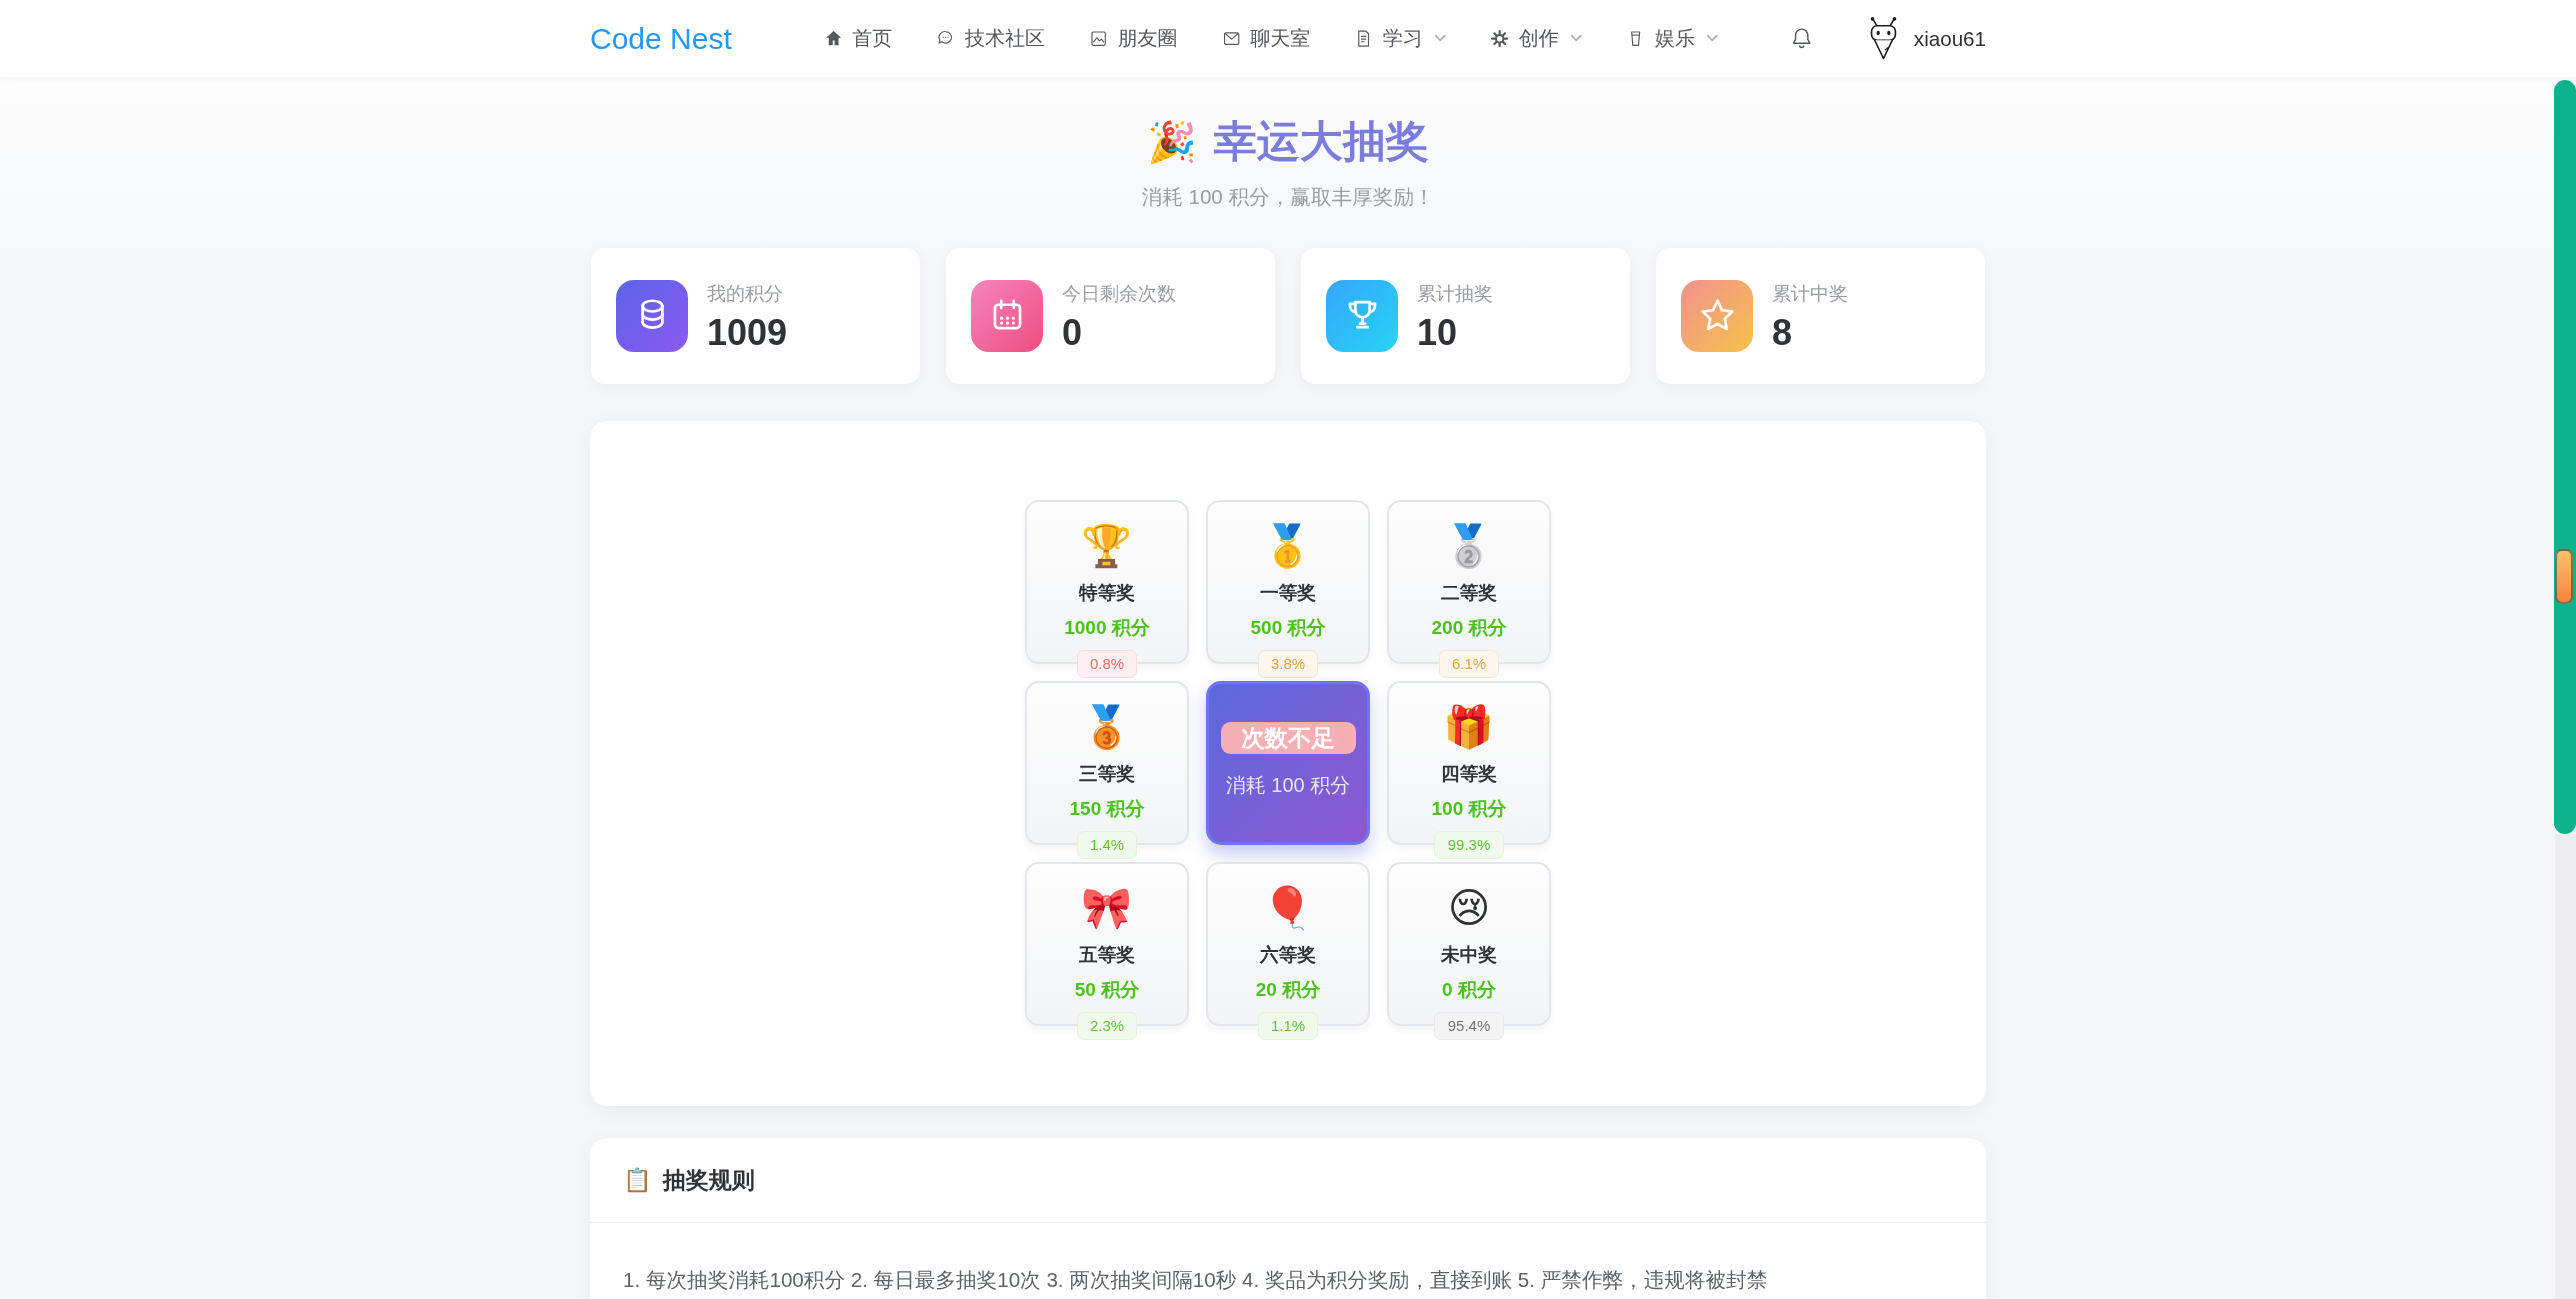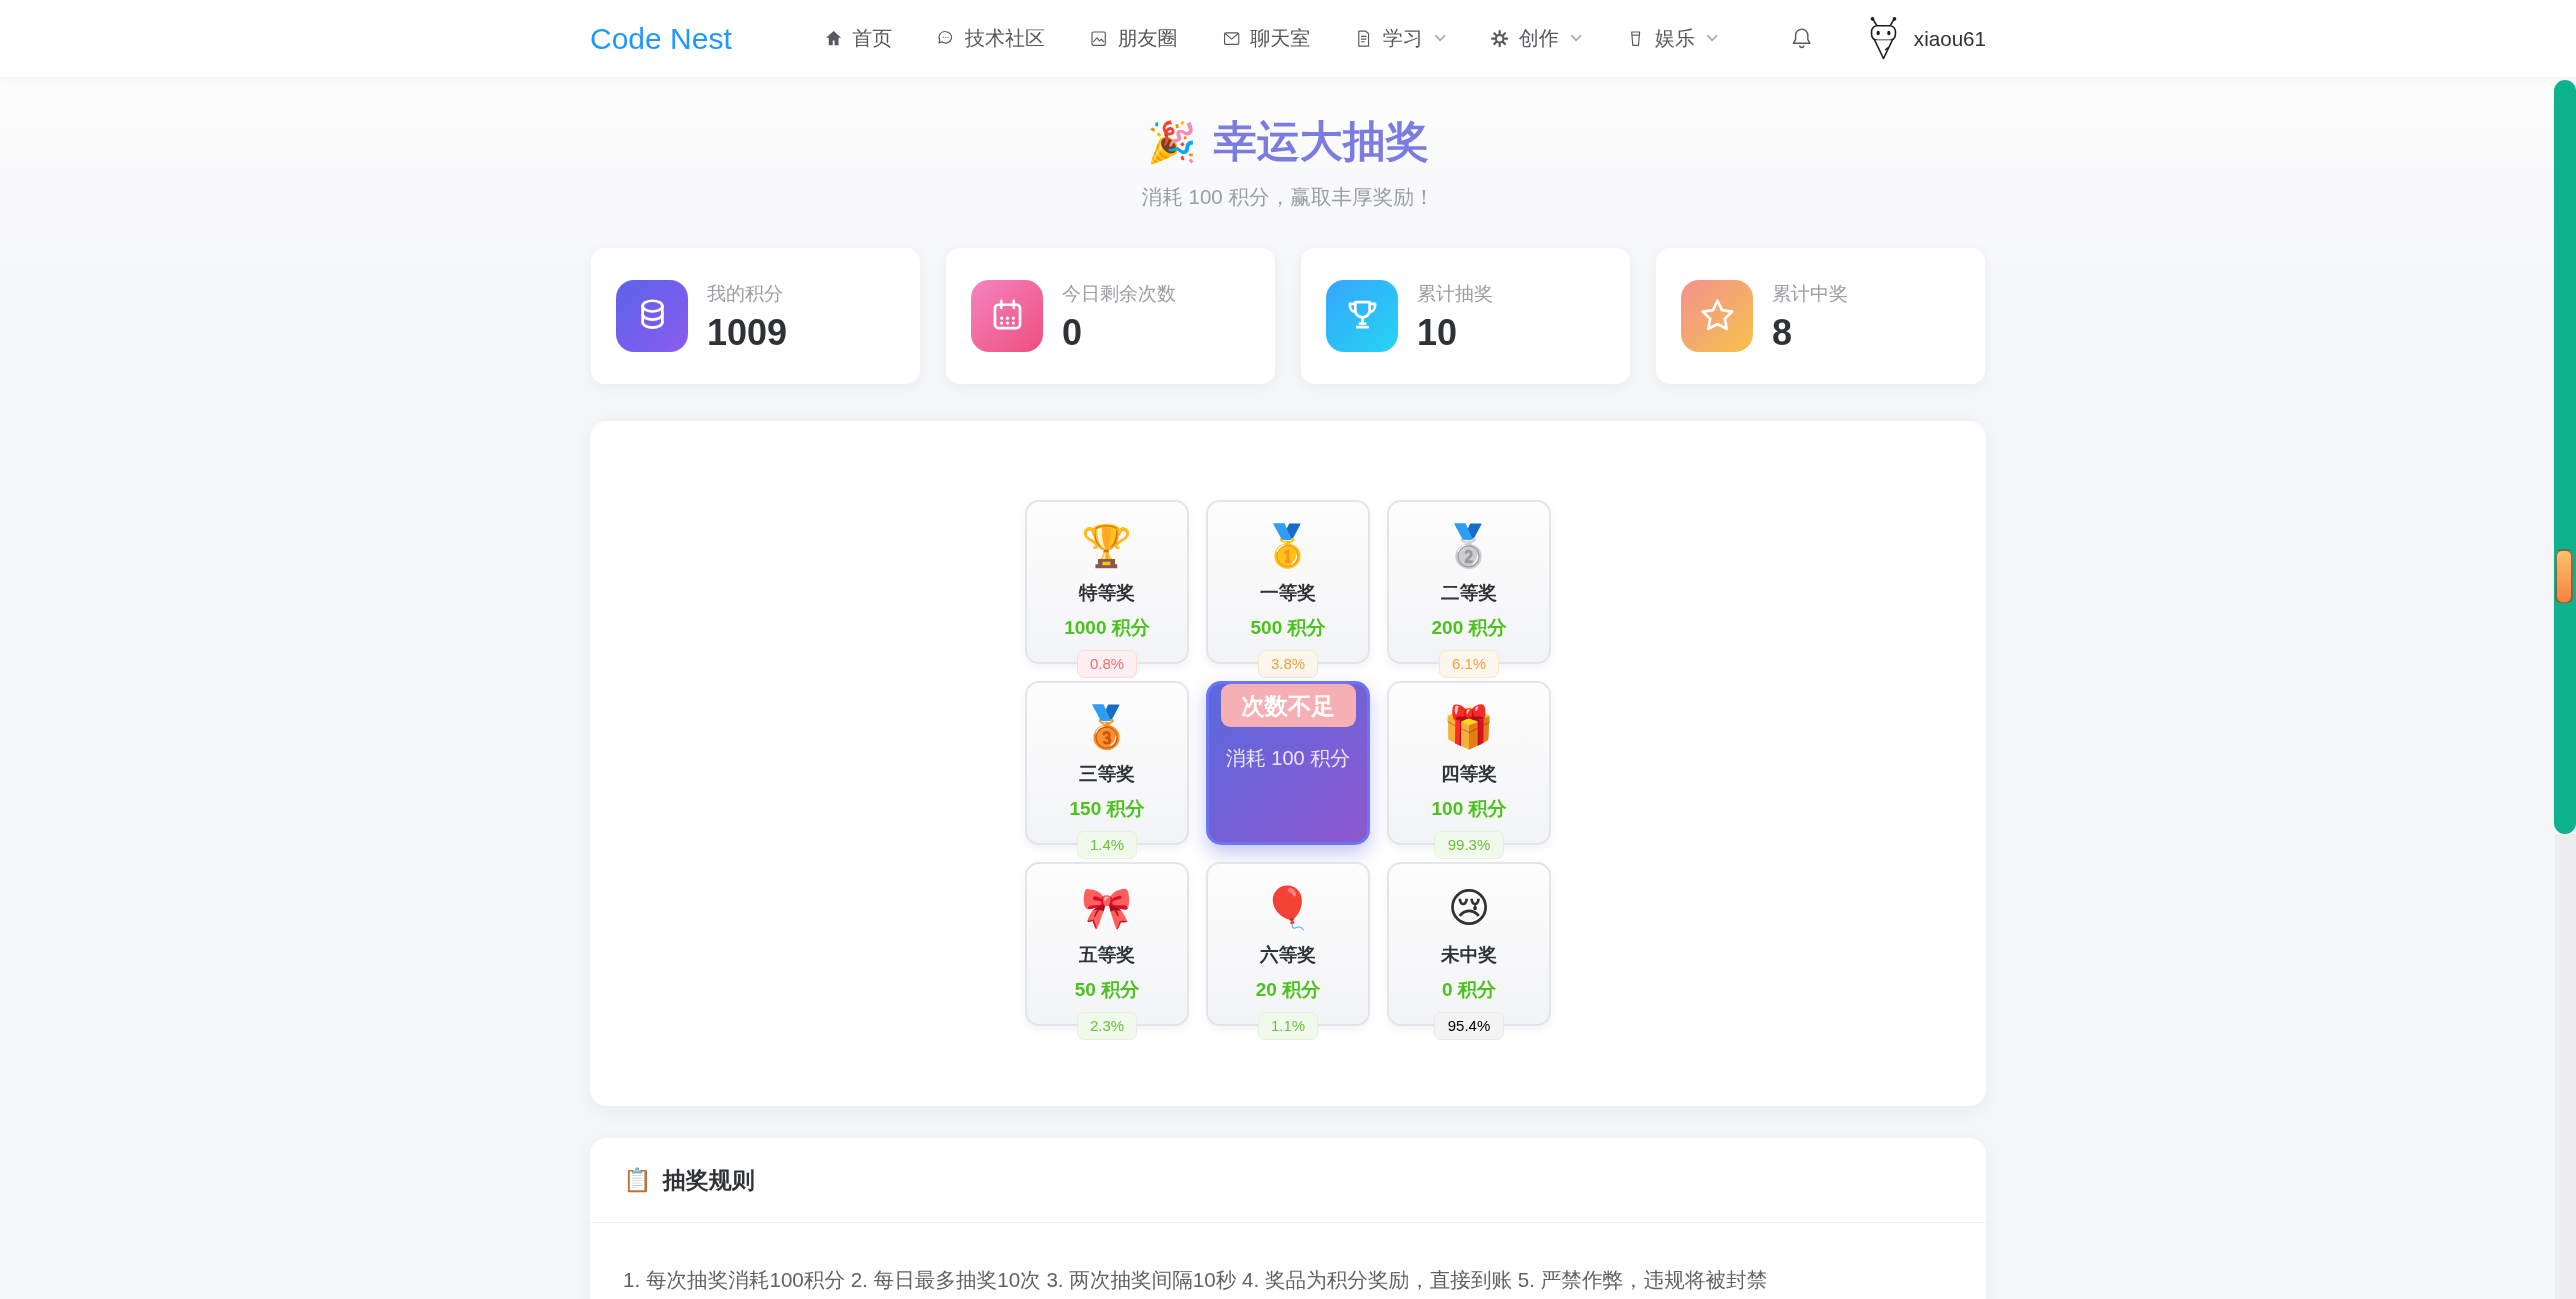--- a/index.html
+++ b/index.html
@@ -57,27 +57,27 @@
     background:linear-gradient(180deg,#fdfdfd 0%,#f3f4f6 100%);
     box-shadow:0 3.4px 8.3px rgba(0,0,0,.05);
     display:flex; flex-direction:column; align-items:center; text-align:center; }
   .cell-emoji { margin-top:19px; height:50px; font-size:41px; line-height:50px; }
   .cell-name { font-size:18.6px; font-weight:700; color:#2f3237; margin-top:8.3px; }
   .cell-points { font-size:19px; font-weight:700; color:#4cc21e; margin-top:9px; }
   .badge { margin-top:9px; font-size:15px; line-height:1; padding:5.5px 12.4px; border-radius:6.9px; }
   .badge.danger  { color:#f56c6c; background:#fef0f0; border:0.7px solid #fbdbdb; }
   .badge.warning { color:#e6a23c; background:#fdf6ec; border:0.7px solid #f7e8cf; }
   .badge.success { color:#67c23a; background:#f0f9eb; border:0.7px solid #e3f3d8;text-align:center; }
-  .badge.info    { color:#000000; background:#f4f4f5; border:0.7px solid #e9e9eb; }
+  .badge.info    { color:#737373; background:#f4f4f5; border:0.7px solid #e9e9eb; }
 
   .draw-btn { border-radius:15px; border:3.4px solid #6d75f4;
     background:linear-gradient(135deg,#5b69dd 0%,#8e58d0 100%);
     box-shadow:0 8.3px 18px rgba(94,104,222,.35);
     display:flex; flex-direction:column; align-items:center; cursor:pointer; }
-  .draw-status { width:135px; height:43px; border-radius:9.6px;
+  .draw-status { margin-top:38px; width:135px; height:32px; border-radius:9.6px;
     background:#f6b0b5; color:#fff; font-size:23.4px; font-weight:700;
     display:flex; align-items:center; justify-content:center; }
   .draw-cost { margin-top:18px; font-size:20px; color:#e9e7fb; }
 
   
   .rules { position:relative; width:1396px; height:296px; margin:32px auto 0;
     background:#fff; border-radius:16.5px; box-shadow:0 4.1px 19px rgba(0,0,0,.05); }
   .rules-head { display:flex; align-items:center; gap:11px; padding:27.5px 33px 26px;
     font-size:23px; font-weight:700; color:#2f3237; }
   .rules-emoji { font-size:23px; }

